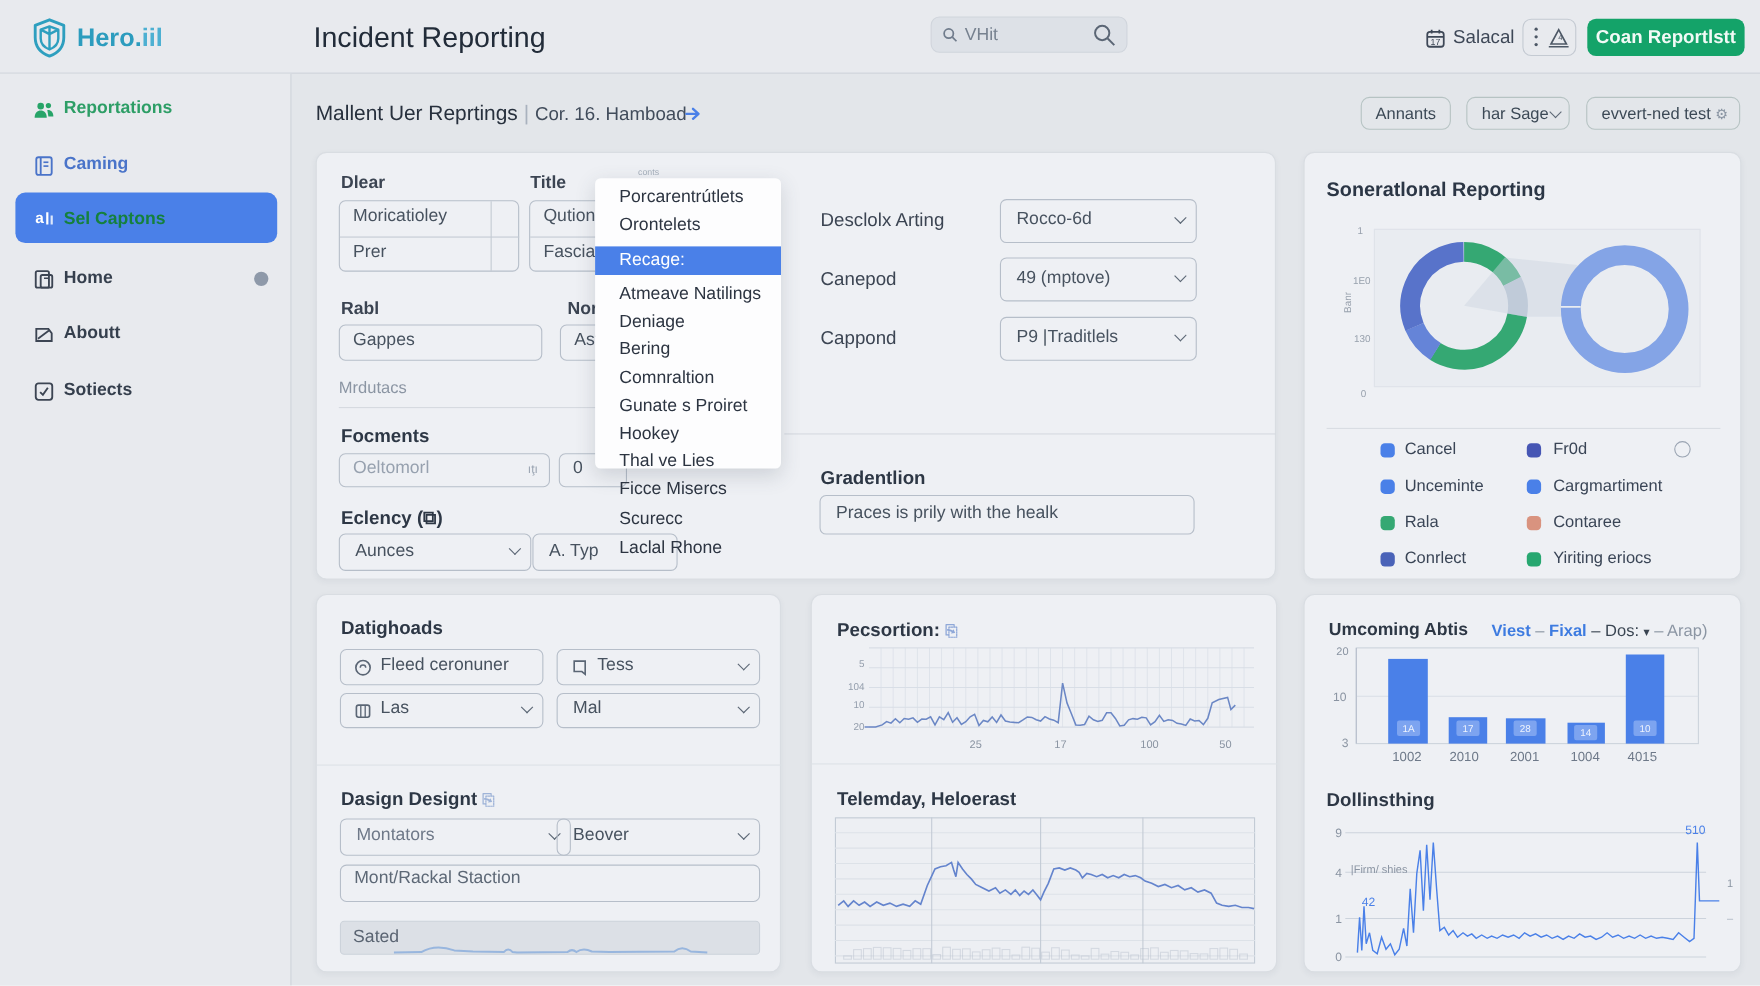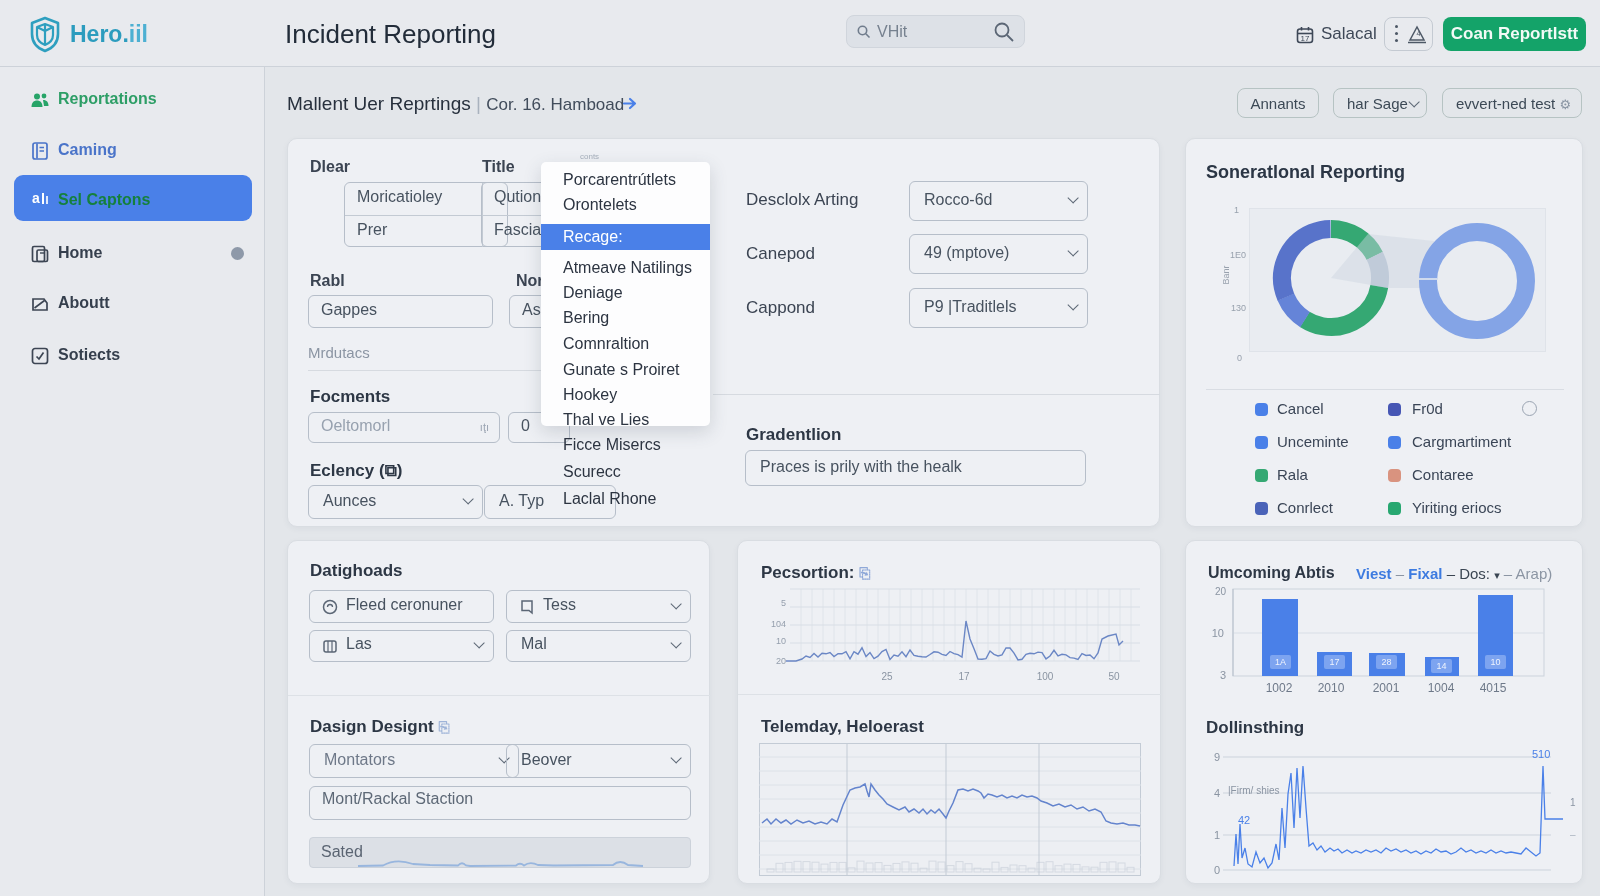--- a/index.html
+++ b/index.html
@@ -103,21 +103,21 @@
 <svg class="abs" style="left:622px;top:97px;" width="16" height="13" viewBox="0 0 16 13">
       <path d="M2 6.5 L12.5 6.5 M8 2 L13 6.5 L8 11" fill="none" stroke="#4a80e8" stroke-width="2.2" stroke-linejoin="round" stroke-linecap="round"></path>
     </svg>
 <div class="abs" style="left:1237px;top:88px;width:82px;height:30px;border:1px solid #b6c3c3;border-radius:8px;font-size:15px;color:#3c4956;text-align:center;line-height:29px;">Annants</div>
 <div class="abs" style="left:1333px;top:88px;width:94px;height:30px;border:1px solid #b6c3c3;border-radius:8px;font-size:15px;color:#3c4956;text-align:left;line-height:29px;"><span style="margin-left:13px;">har Sage</span></div>
 <div class="chev" style="left:1408px;top:100px;right:auto;margin:0;"></div>
 <div class="abs" style="left:1442px;top:88px;width:140px;height:30px;border:1px solid #b6c3c3;border-radius:8px;font-size:15px;color:#3c4956;text-align:left;line-height:29px;"><span style="margin-left:13px;">evvert-ned test</span> <span style="color:#8a95a3;font-size:13px;">⚙</span></div>
 
 <div class="card" id="formcard" style="left:287px;top:138px;width:873px;height:389px;">
   <div class="lbl" style="left:22px;top:19px;">Dlear</div>
-  <div class="inp" style="left:20px;top:43px;width:164px;height:65px;margin-left:36px;">
+  <div class="inp" style="left:20px;top:43px;width:164px;height:65px;">
     <div class="abs" style="left:0;top:32px;width:163px;border-top:1px solid #c3cad3;"></div>
     <div class="abs" style="left:137px;top:0;height:64px;border-left:1px solid #c3cad3;"></div>
     <div class="abs" style="left:12px;top:5px;">Moricatioley</div>
     <div class="abs" style="left:12px;top:38px;">Prer</div>
   </div>
   <div class="lbl" style="left:194px;top:19px;">Title</div>
   <div class="inp" style="left:193px;top:43px;width:164px;height:65px;">
     <div class="abs" style="left:0;top:32px;width:163px;border-top:1px solid #c3cad3;"></div>
     <div class="abs" style="left:12px;top:5px;">Qution</div>
     <div class="abs" style="left:12px;top:38px;">Fasciall</div>

